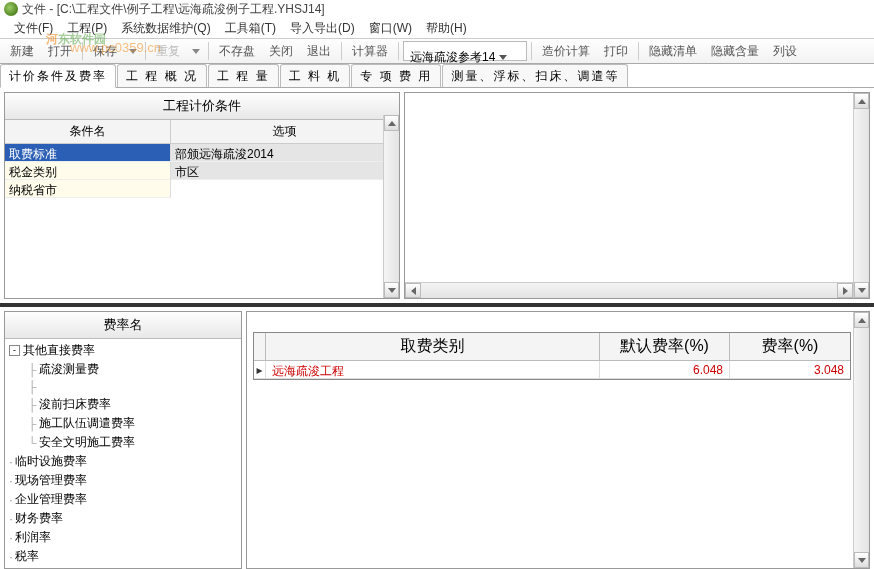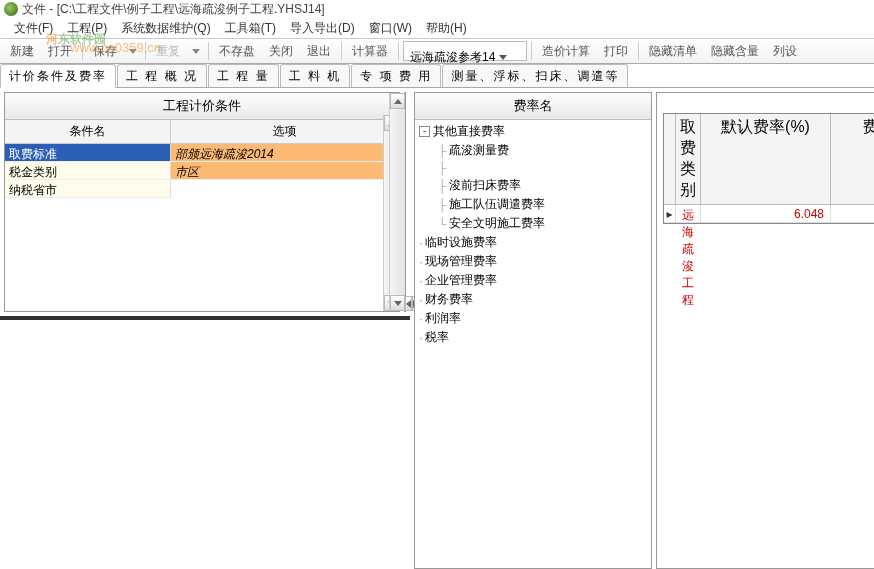--- a/index.html
+++ b/index.html
@@ -20,37 +20,37 @@
 .tb-btn { padding: 3px 6px; color: #555; cursor: pointer; white-space: nowrap; }
 .tb-sep { width: 1px; height: 18px; background: #ccc; margin: 0 2px; }
 .tb-dropdown { display: flex; align-items: center; border: 1px solid #bbb; background: #fff; height: 20px; padding: 12px 2px 0 6px; }
 .tb-dd-arrow { border-left: 4px solid transparent; border-right: 4px solid transparent; border-top: 5px solid #555; margin-left: 4px; }
 .tb-arrow-alone { border-left: 4px solid transparent; border-right: 4px solid transparent; border-top: 5px solid #888; margin: 0 4px; }
 
 .tab-bar { height: 24px; background: #fff; display: flex; border-bottom: 1px solid #aaa; }
 .tab { padding: 4px 8px; border: 1px solid #bbb; border-bottom: none; background: #f8f8f8; margin-right: 1px; cursor: pointer; display: flex; align-items: center; letter-spacing: 2px; border-radius: 3px 3px 0 0; }
 .tab.active { background: #fff; font-weight: normal; border-bottom: 1px solid #fff; margin-bottom: -1px; }
 
-.work-area { display: flex; flex-direction: row; height: calc(569px - 88px); }
+.work-area { display: flex; flex-direction: column; height: calc(569px - 88px); }
 .upper { height: 232px; display: flex; border-bottom: 4px solid #333; }
 .lower { flex: 1; display: flex; }
 
 .panel-left { border: 1px solid #999; background: #fff; display: flex; flex-direction: column; }
 .upper .panel-left { width: 396px; margin: 4px 0 4px 4px; }
 .panel-header { background: linear-gradient(#fefefe,#e8e8e8); text-align: center; padding: 4px; border-bottom: 1px solid #bbb; font-size: 13px; }
 
 .cond-table { display: flex; flex-direction: column; }
 .cond-head { display: flex; background: #f4f4f4; border-bottom: 1px solid #ccc; }
 .cond-head div { padding: 3px 6px; text-align: center; border-right: 1px solid #ccc; }
 .ch-name { width: 166px; }
 .ch-opt { flex: 1; }
 .cond-row { display: flex; }
 .cond-row div { padding: 2px 4px; border-right: 1px solid #ddd; border-bottom: 1px solid #eee; height: 18px; }
 .cr-name { width: 166px; background: #fffceb; }
-.cr-opt { flex: 1; background: #fdba74; font-style: italic; }
+.cr-opt { flex: 1; background: #e5e5e5; }
 .cond-row.sel .cr-name { background: #2a5fb5; color: #fff; }
 
 .panel-right-up { flex: 1; border: 1px solid #999; margin: 4px 4px 4px 4px; background: #fff; position: relative; }
 .scrollbar-v { position: absolute; right: 0; top: 0; bottom: 0; width: 16px; background: linear-gradient(90deg,#f4f4f4,#e4e4e4); border-left: 1px solid #ccc; }
 .scrollbar-v .sb-btn { height: 16px; background: linear-gradient(#fff,#ddd); border: 1px solid #bbb; display: flex; align-items: center; justify-content: center; }
 .sb-arrow-up { border-left: 4px solid transparent; border-right: 4px solid transparent; border-bottom: 5px solid #666; }
 .sb-arrow-dn { border-left: 4px solid transparent; border-right: 4px solid transparent; border-top: 5px solid #666; }
 .scrollbar-v .sb-btn:last-child { position: absolute; bottom: 0; left: 0; right: 0; }
 .scrollbar-h { position: absolute; left: 0; right: 16px; bottom: 0; height: 16px; background: linear-gradient(#f4f4f4,#e4e4e4); border-top: 1px solid #ccc; display: flex; justify-content: space-between; }
 .scrollbar-h .sb-btn { width: 16px; background: linear-gradient(#fff,#ddd); border: 1px solid #bbb; display: flex; align-items: center; justify-content: center; }

